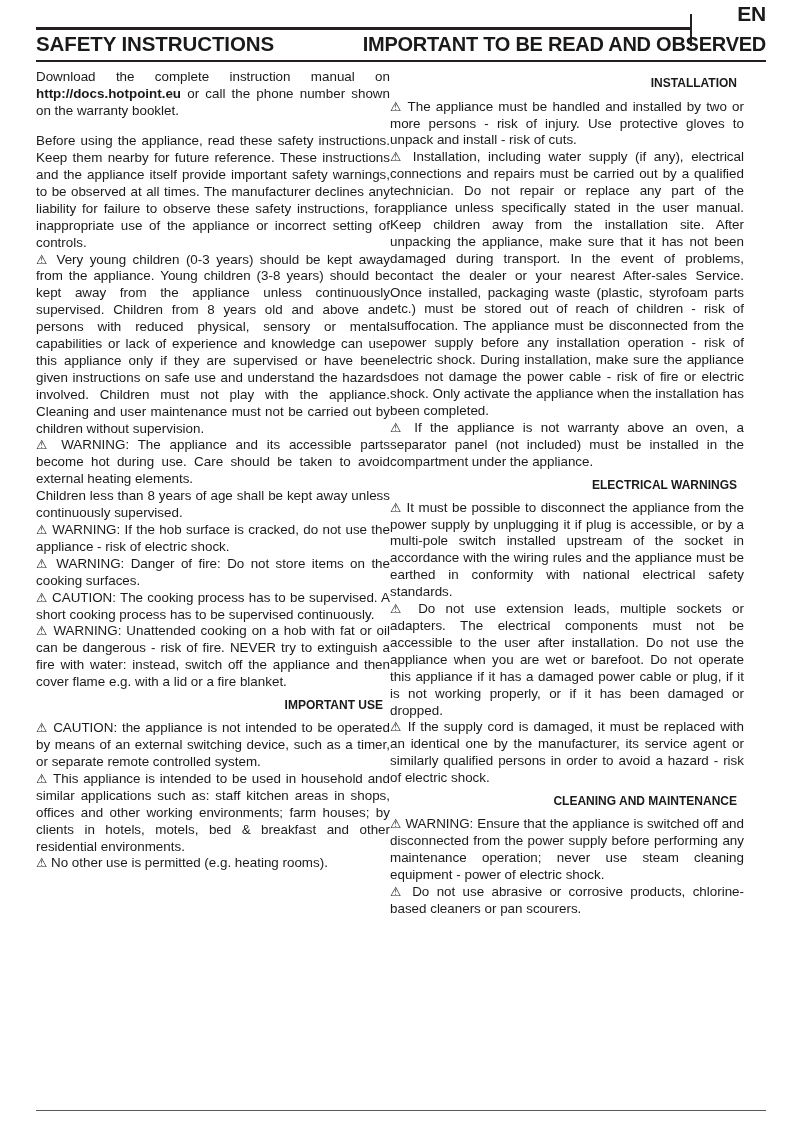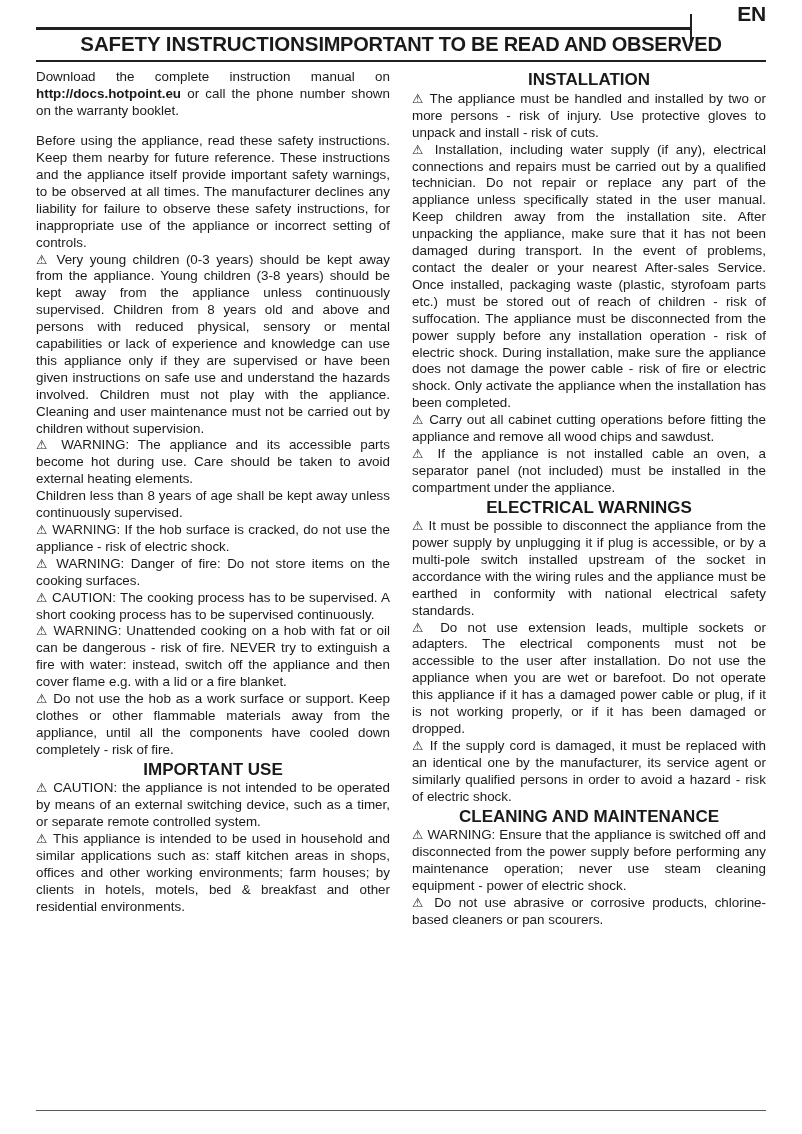--- a/index.html
+++ b/index.html
@@ -48,21 +48,21 @@
     right: 0;
     top: 3px;
     font-size: 21px;
     font-weight: bold;
     letter-spacing: -0.2px;
     line-height: 1;
   }
   .header-titles {
     display: flex;
     align-items: baseline;
-    justify-content: center;
+    justify-content: space-between;
     padding-top: 6px;
     padding-bottom: 3px;
   }
   .title-main {
     font-size: 20.5px;
     font-weight: bold;
     letter-spacing: -0.1px;
     line-height: 1.12;
   }
   .title-sub {
@@ -74,21 +74,20 @@
   }
   .header-rule-bottom {
     height: 2.5px;
     background: #231f20;
     margin-top: 1px;
   }
 
   
   .columns {
     display: flex;
-    gap: 22px;
     margin-top: 7px;
   }
   .col {
     width: 354px;
     flex: 0 0 354px;
   }
 
   
   .para {
     font-size: 13.4px;
@@ -97,25 +96,25 @@
     text-justify: inter-word;
     margin: 0;
     hyphens: none;
   }
   .para.last-left {
     text-align: left;
   }
   .para + .para { margin-top: 0; }
   .spacer { height: 13px; }
   .heading {
-    font-size: 17px;
+    font-size: 12px;
     line-height: 1.262;
     font-weight: bold;
-    margin: 0;
-    text-align: center;
+    margin: 7px;
+    text-align: right;
   }
   .url { font-weight: bold; }
   .warn {
     font-family: "DejaVu Sans", sans-serif;
     font-size: 12.6px;
     line-height: 1;
   }
 
   
   .footer-rule {
@@ -161,42 +160,41 @@
       <p class="para">Children less than 8 years of age shall be kept away unless continuously supervised.</p>
 
       <p class="para"><span class="warn">⚠</span> <span>WARNING: If the hob surface is cracked, do not use the appliance - risk of electric shock.</span></p>
 
       <p class="para"><span class="warn">⚠</span> <span>WARNING: Danger of fire: Do not store items on the cooking surfaces.</span></p>
 
       <p class="para"><span class="warn">⚠</span> <span>CAUTION: The cooking process has to be supervised. A short cooking process has to be supervised continuously.</span></p>
 
       <p class="para"><span class="warn">⚠</span> <span>WARNING: Unattended cooking on a hob with fat or oil can be dangerous - risk of fire. NEVER try to extinguish a fire with water: instead, switch off the appliance and then cover flame e.g. with a lid or a fire blanket.</span></p>
 
-      <p class="para"><span class="warn">⚠</span> <span>Do not use the hob as a work surface or support. Keep clothes or other flammable materials away from the appliance, until all the components have cooled down completely - risk of fire.</span></p>
 
       <p class="heading">IMPORTANT USE</p>
 
       <p class="para"><span class="warn">⚠</span> <span>CAUTION: the appliance is not intended to be operated by means of an external switching device, such as a timer, or separate remote controlled system.</span></p>
 
       <p class="para"><span class="warn">⚠</span> <span>This appliance is intended to be used in household and similar applications such as: staff kitchen areas in shops, offices and other working environments; farm houses; by clients in hotels, motels, bed &amp; breakfast and other residential environments.</span></p>
 
+      <p class="para last-left"><span class="warn">⚠</span> <span>No other use is permitted (e.g. heating rooms).</span></p>
     </div>
 
     <div class="col">
 
 
       <p class="heading">INSTALLATION</p>
 
       <p class="para"><span class="warn">⚠</span> <span>The appliance must be handled and installed by two or more persons - risk of injury. Use protective gloves to unpack and install - risk of cuts.</span></p>
 
       <p class="para"><span class="warn">⚠</span> <span>Installation, including water supply (if any), electrical connections and repairs must be carried out by a qualified technician. Do not repair or replace any part of the appliance unless specifically stated in the user manual. Keep children away from the installation site. After unpacking the appliance, make sure that it has not been damaged during transport. In the event of problems, contact the dealer or your nearest After-sales Service. Once installed, packaging waste (plastic, styrofoam parts etc.) must be stored out of reach of children - risk of suffocation. The appliance must be disconnected from the power supply before any installation operation - risk of electric shock. During installation, make sure the appliance does not damage the power cable - risk of fire or electric shock. Only activate the appliance when the installation has been completed.</span></p>
 
-      <p class="para"><span class="warn">⚠</span> <span>Carry out all cabinet cutting operations before fitting the appliance and remove all wood chips and sawdust.</span></p>
-
-      <p class="para"><span class="warn">⚠</span> <span>If the appliance is not installed cable an oven, a separator panel (not included) must be installed in the compartment under the appliance.</span></p>
+
+      <p class="para"><span class="warn">⚠</span> <span>If the appliance is not warranty above an oven, a separator panel (not included) must be installed in the compartment under the appliance.</span></p>
 
       <p class="heading">ELECTRICAL WARNINGS</p>
 
       <p class="para"><span class="warn">⚠</span> <span>It must be possible to disconnect the appliance from the power supply by unplugging it if plug is accessible, or by a multi-pole switch installed upstream of the socket in accordance with the wiring rules and the appliance must be earthed in conformity with national electrical safety standards.</span></p>
 
       <p class="para"><span class="warn">⚠</span> <span>Do not use extension leads, multiple sockets or adapters. The electrical components must not be accessible to the user after installation. Do not use the appliance when you are wet or barefoot. Do not operate this appliance if it has a damaged power cable or plug, if it is not working properly, or if it has been damaged or dropped.</span></p>
 
       <p class="para"><span class="warn">⚠</span> <span>If the supply cord is damaged, it must be replaced with an identical one by the manufacturer, its service agent or similarly qualified persons in order to avoid a hazard - risk of electric shock.</span></p>
 
       <p class="heading">CLEANING AND MAINTENANCE</p>

